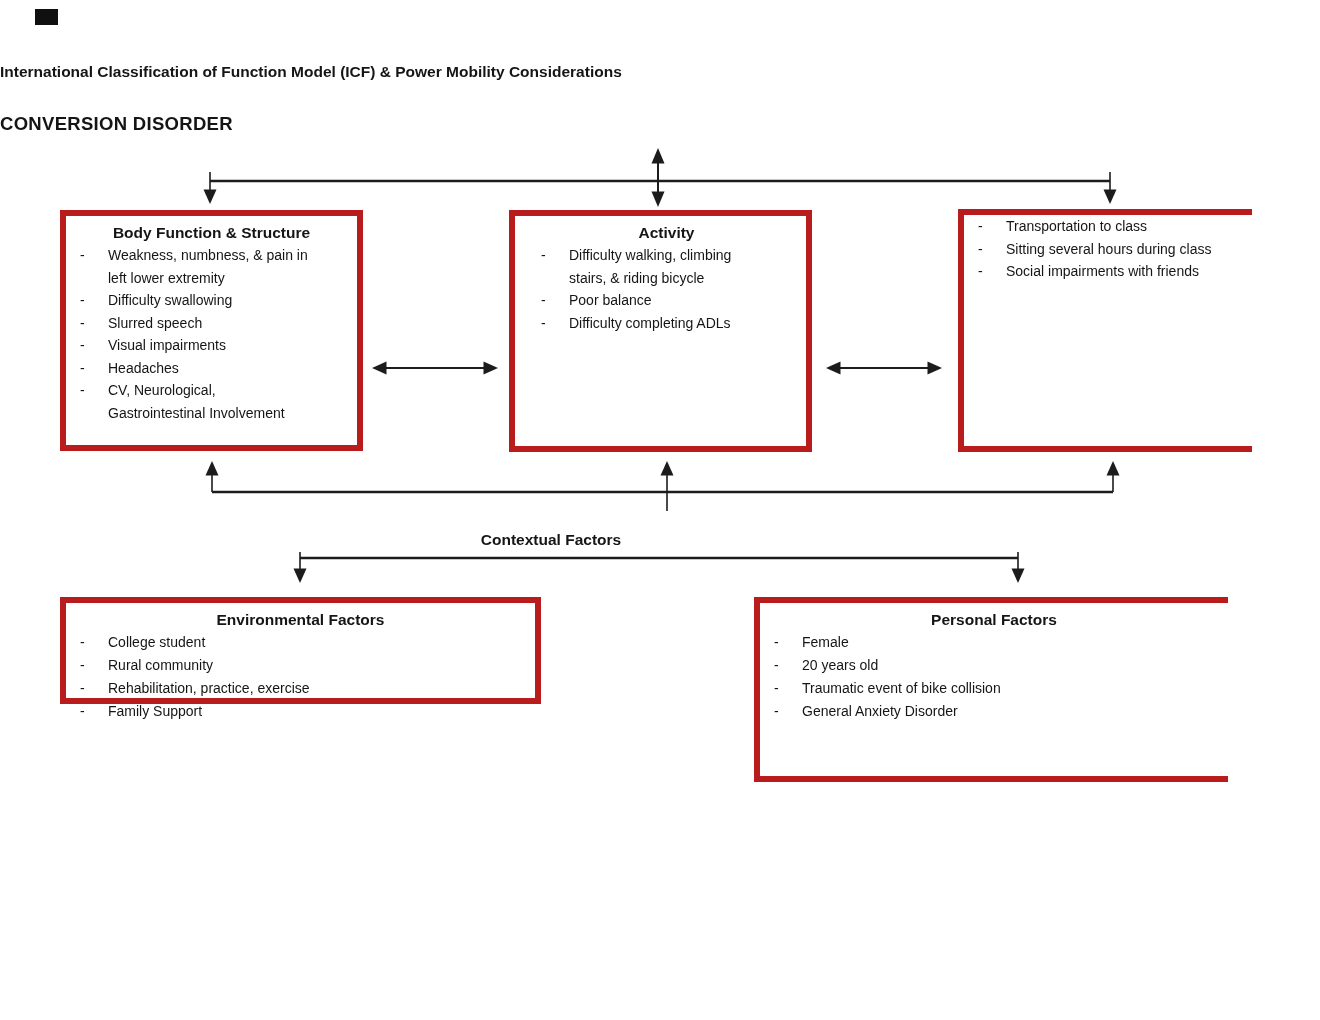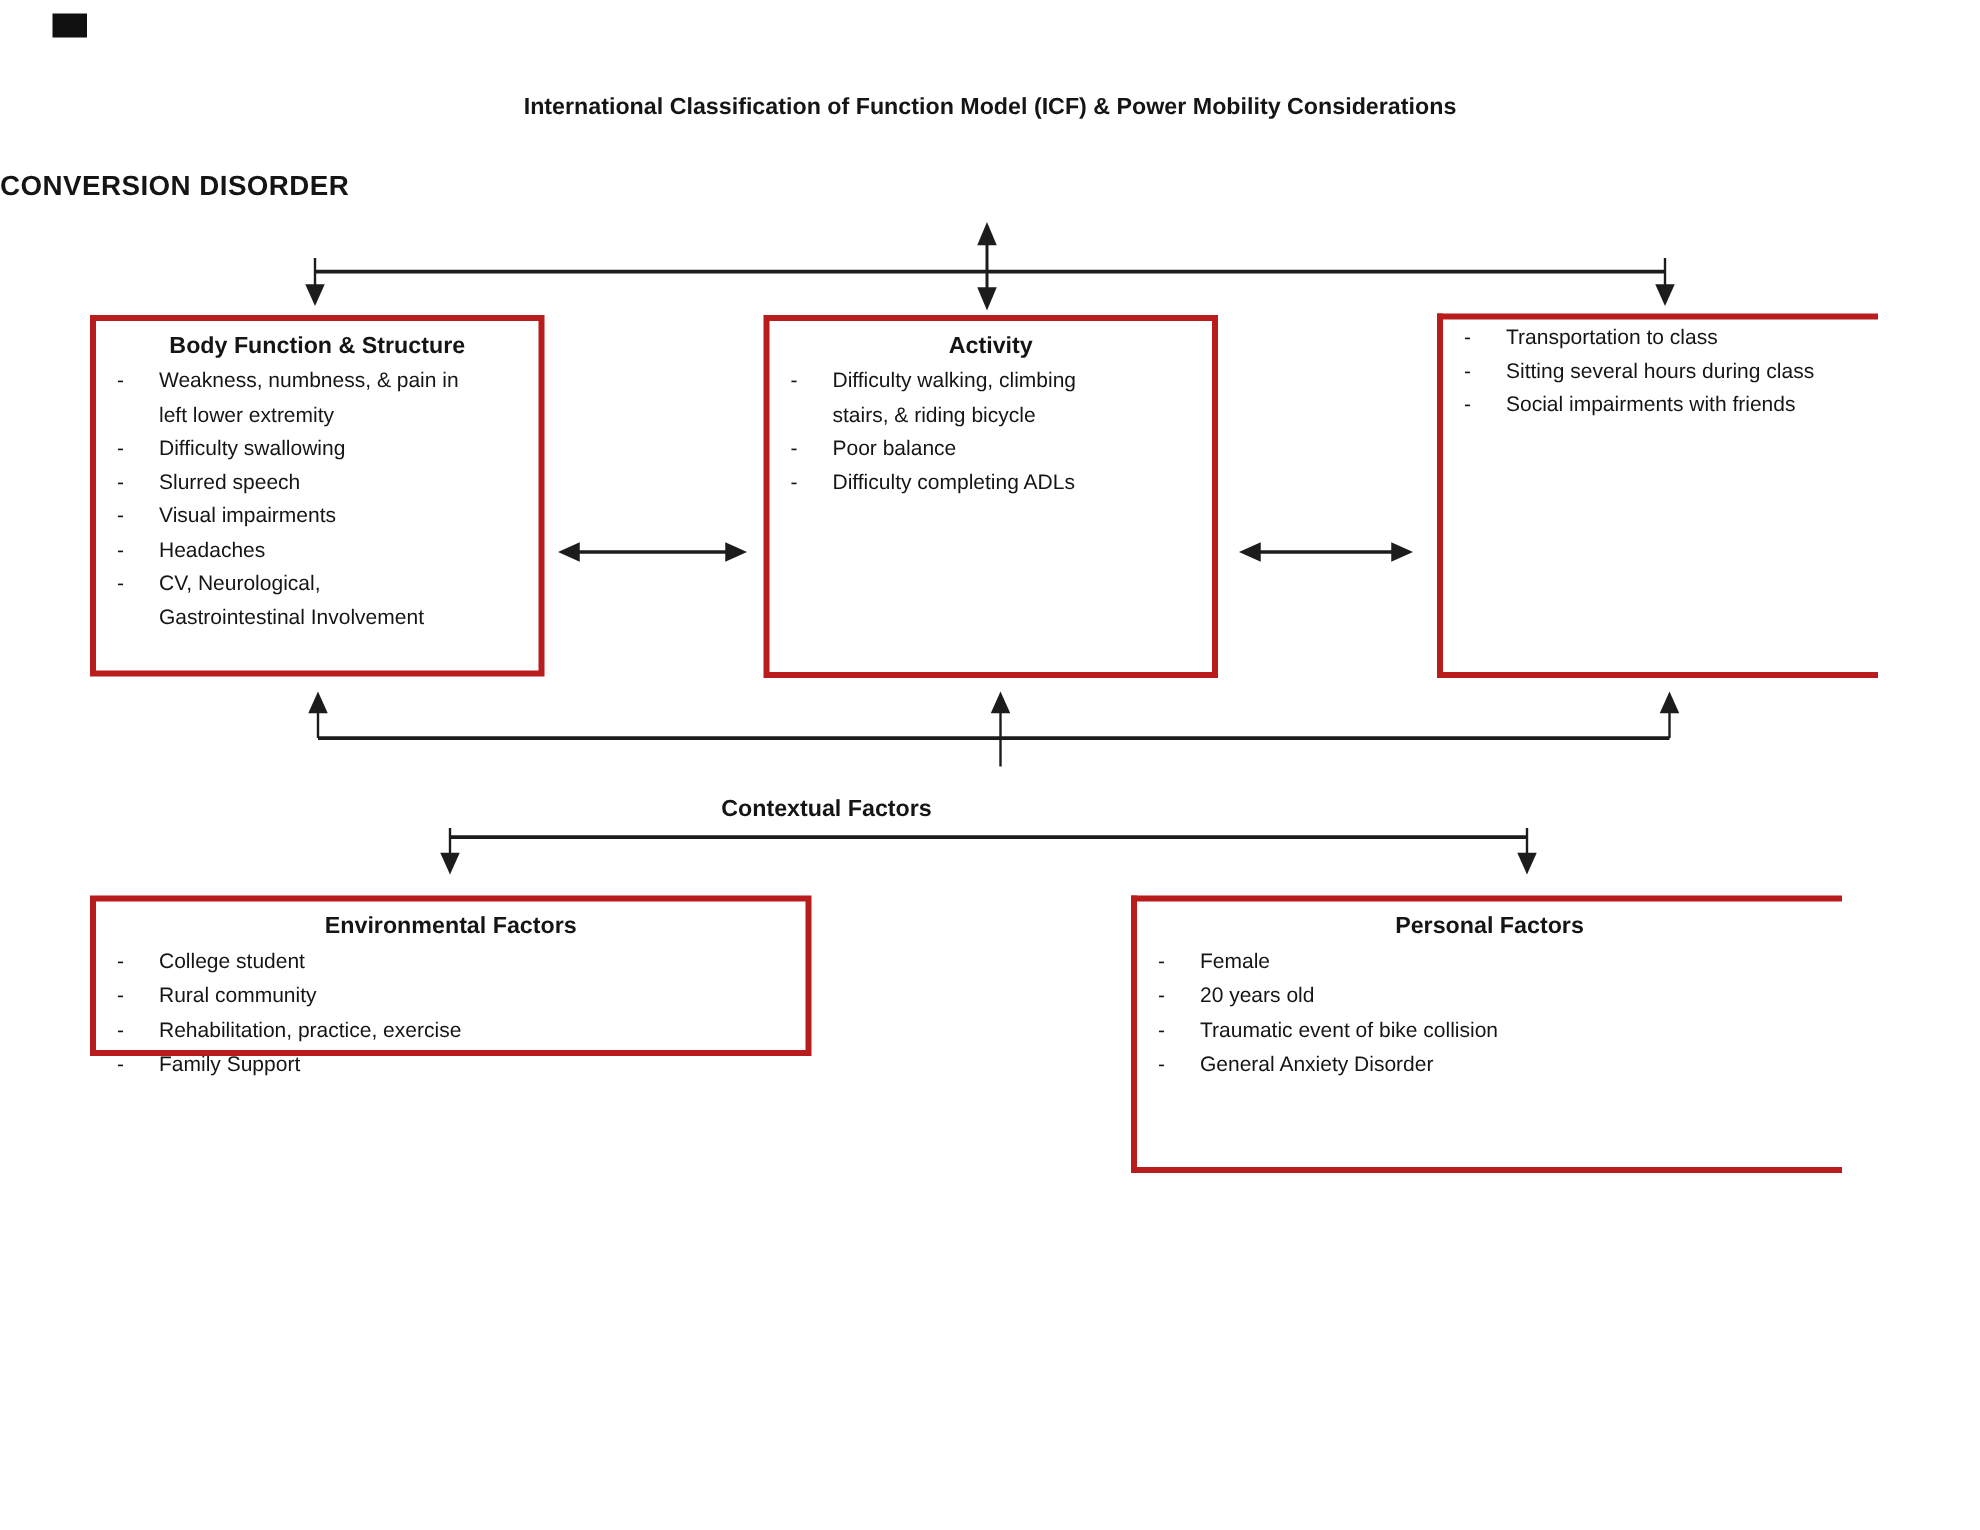--- a/index.html
+++ b/index.html
@@ -15,21 +15,20 @@
   .scan-mark {
     position: absolute;
     left: 35px; top: 9px;
     width: 23px; height: 16px;
     background: #101010;
   }
   .doc-title {
     position: absolute;
     left: 0; top: 62px;
     width: 1320px;
-    text-align: center;
     font-size: 15.5px;
     font-weight: bold;
     line-height: 20px;
   }
   .doc-subtitle {
     position: absolute;
     left: 0; top: 112px;
     width: 1320px;
     text-align: left;
     font-size: 18.5px;
@@ -48,21 +47,21 @@
   }
   svg.connectors {
     position: absolute;
     left: 0; top: 0;
     width: 1320px;
     height: 1020px;
   }
   .box {
     position: absolute;
     box-sizing: border-box;
-    border: 4px solid #b91c1c;
+    border: 6px solid #b91c1c;
     background: #ffffff;
   }
   .box.clipped-right { border-right: none; }
   .box h2 {
     margin: 6px 8px 1px 8px;
     text-align: center;
     font-size: 15.5px;
     font-weight: bold;
     line-height: 21px;
   }
@@ -73,21 +72,21 @@
   }
   .box li {
     display: flex;
     font-size: 14px;
     line-height: 22.5px;
   }
   .dash { flex: none; width: 28px; }
   .txt  { white-space: pre-line; }
 
   #box-body          { left: 60px;  top: 210px; width: 303px; height: 241px; }
-  #box-activity      { left: 509px; top: 210px; width: 303px; height: 242px; }
+  #box-activity      { left: 509px; top: 210px; width: 303px; height: 242px; padding-left: 12px; }
   #box-participation { left: 958px; top: 209px; width: 294px; height: 243px; }
   #box-environmental { left: 60px;  top: 597px; width: 481px; height: 107px; }
   #box-personal      { left: 754px; top: 597px; width: 474px; height: 185px; }
   #box-environmental ul, #box-personal ul { line-height: 23px; }
   #box-environmental li, #box-personal li { line-height: 23px; }
 </style>
 </head>
 <body>
 
 <div class="canvas">

